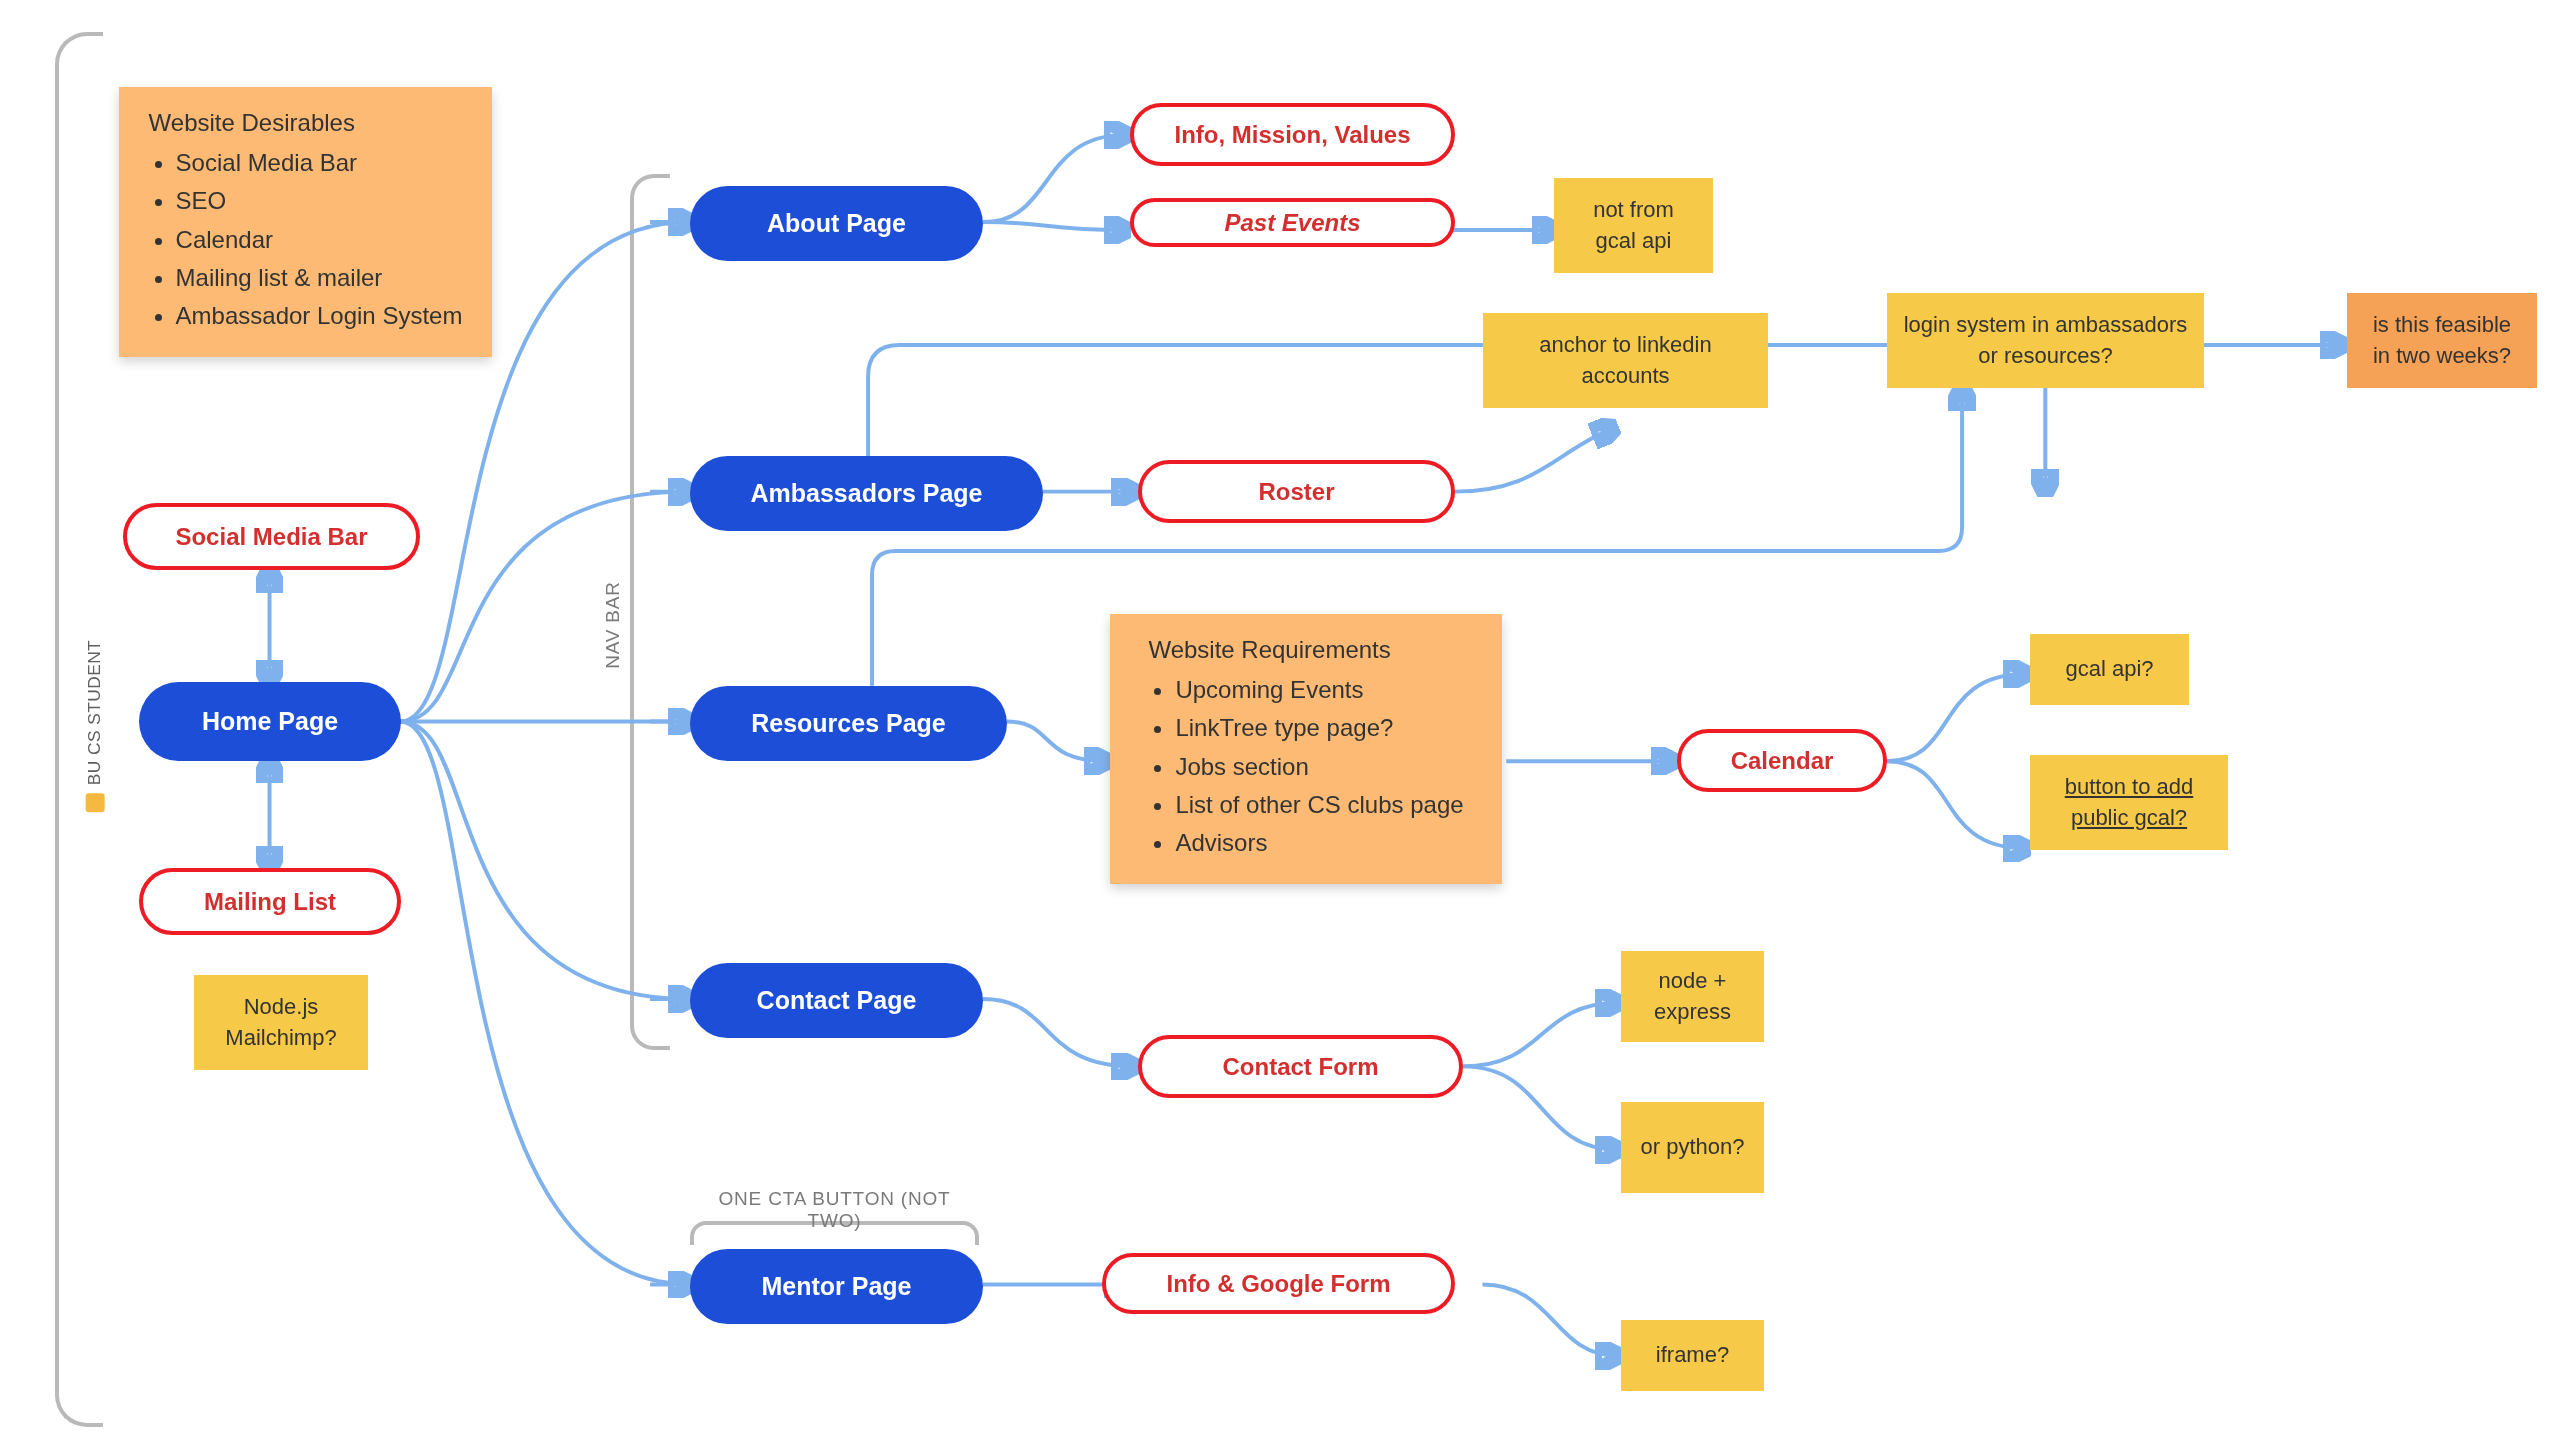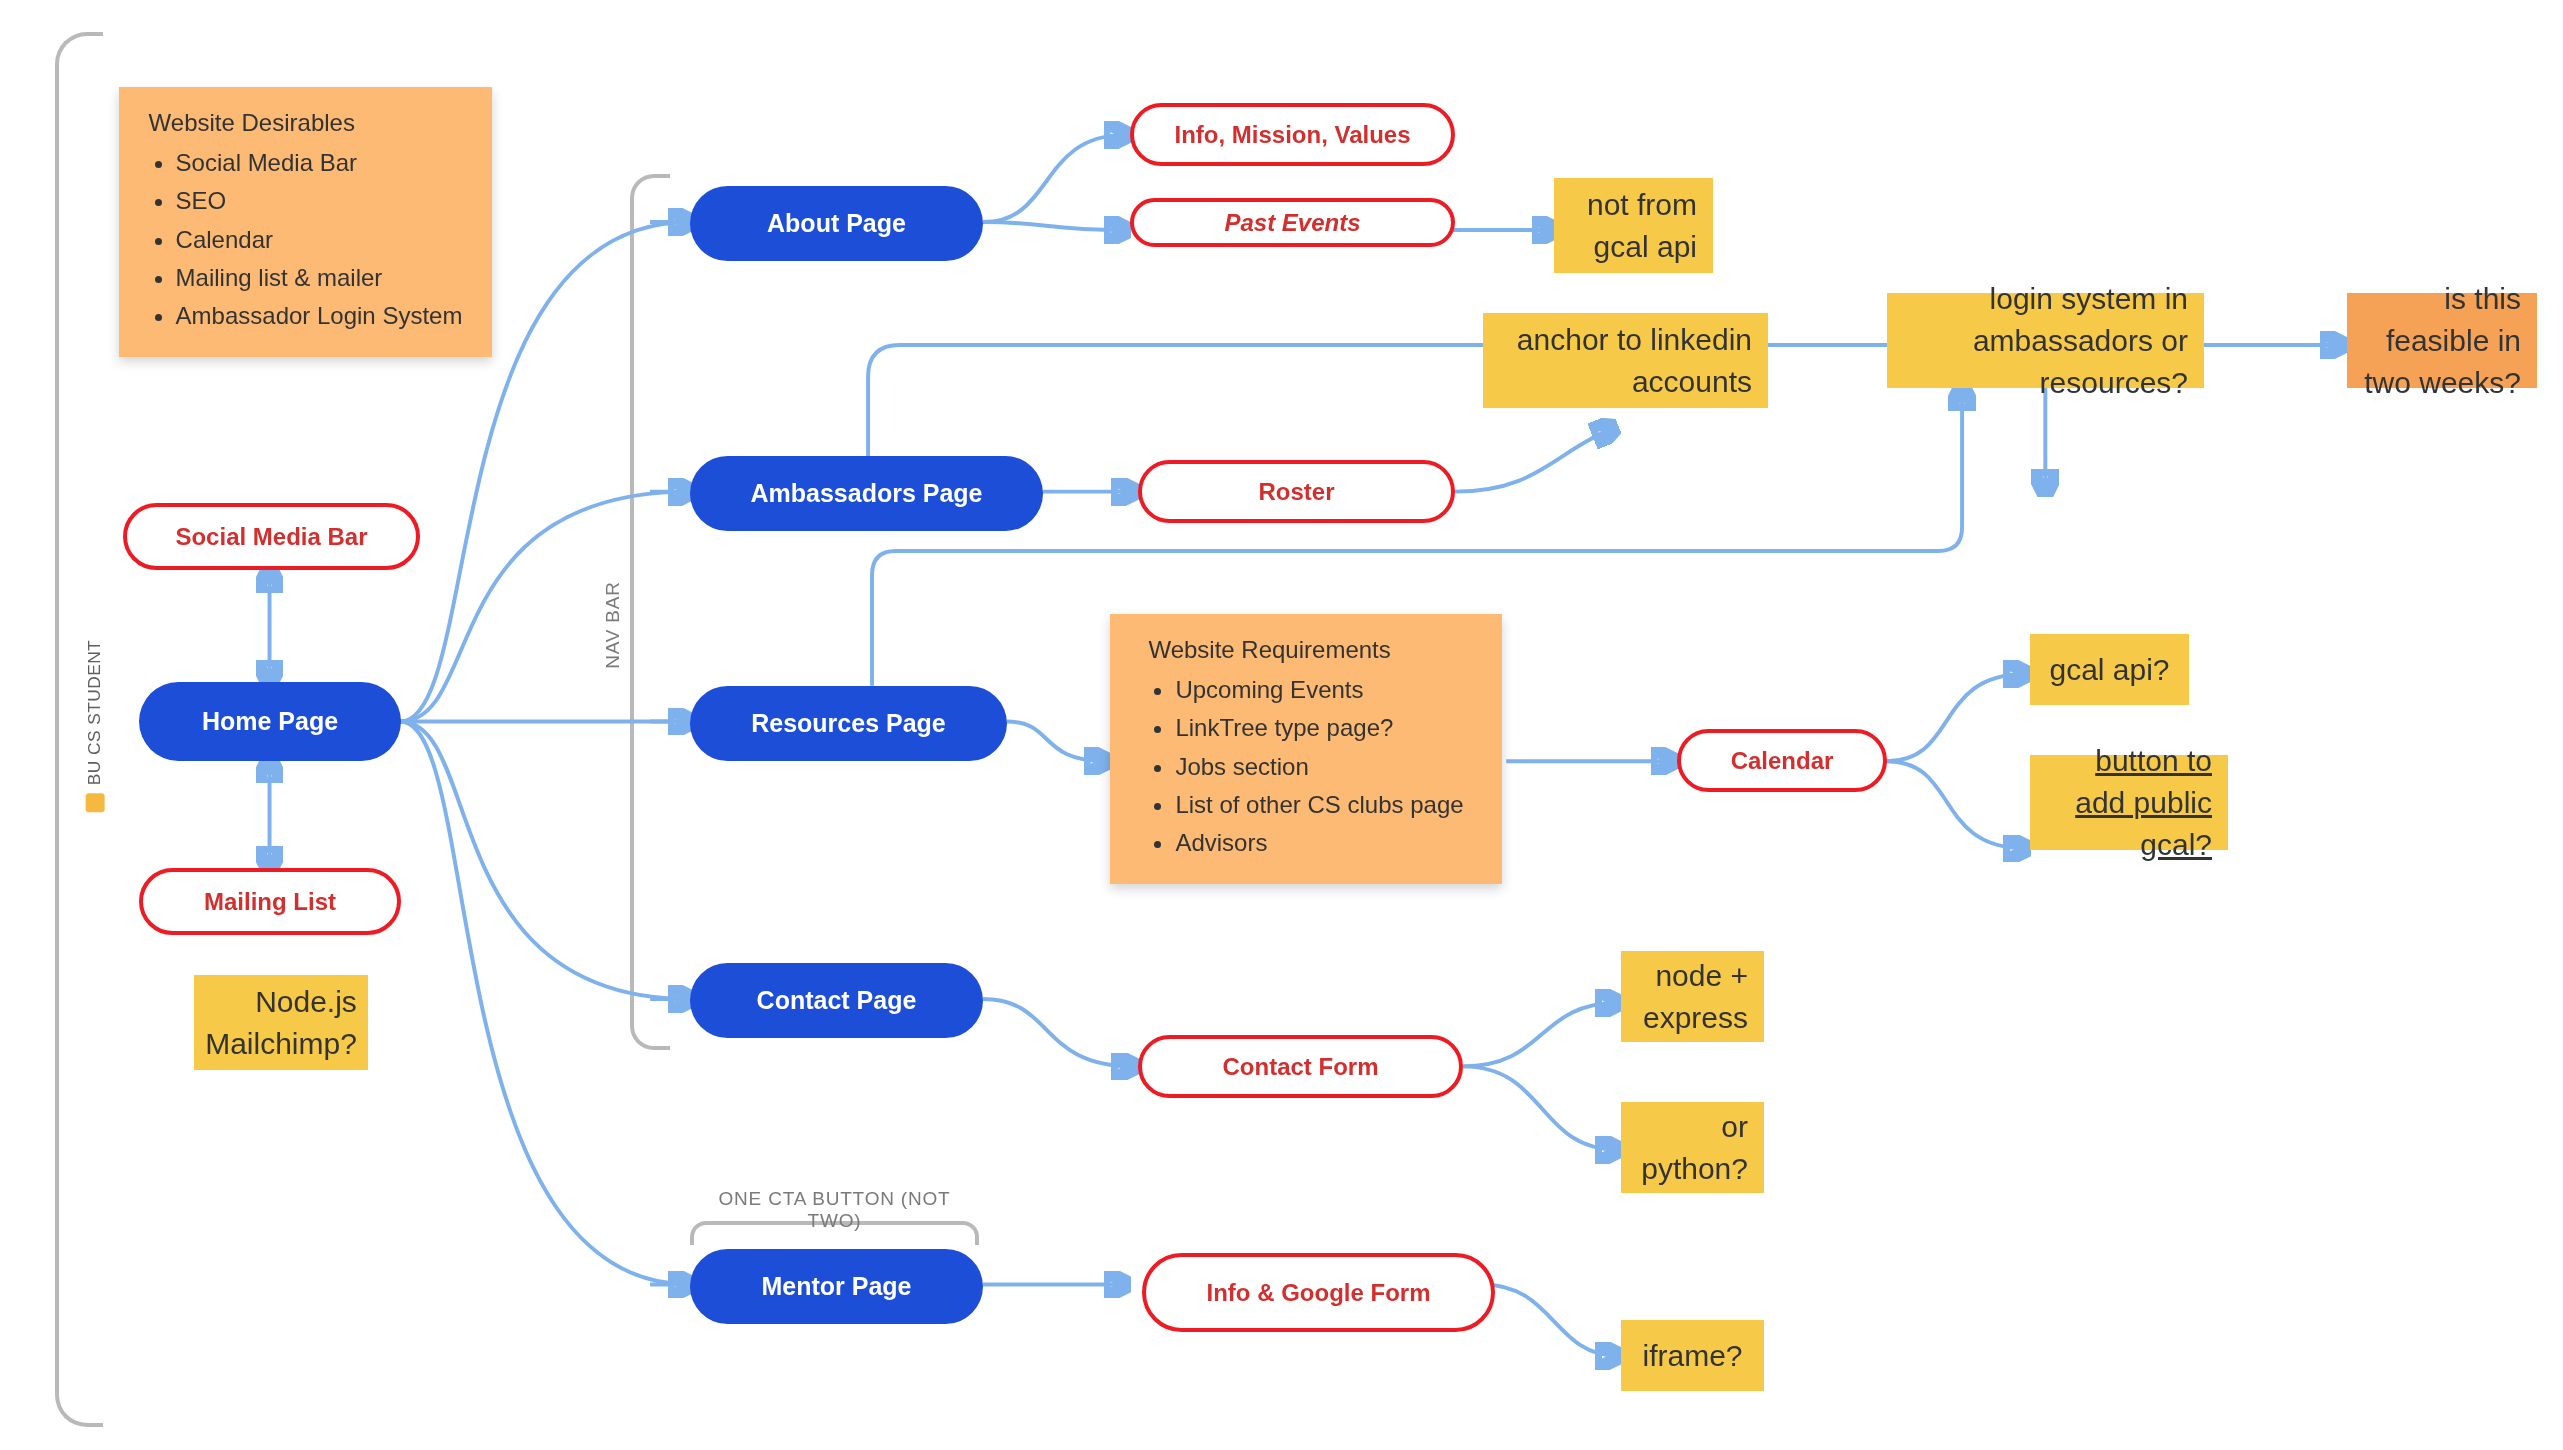--- a/index.html
+++ b/index.html
@@ -125,23 +125,23 @@
     background: #fdba74;
     color: #333;
     font-weight: 400;
     font-size: 24px;
     padding: 19px 24px;
     text-align: left;
     line-height: 1.4;
     box-shadow: 0 4.8px 11px rgba(0,0,0,0.18);
   }
   .sticky.small {
-    text-align: right;
+    text-align: center;
     background: #f7c948;
-    font-size: 30px;
+    font-size: 22px;
     padding: 27px 16px;
     box-shadow: none;
   }
   .sticky.orange {
     background: #f5a256;
   }
   .sticky .heading {
     font-weight: 400;
     margin-bottom: 6.3px;
   }
@@ -280,16 +280,16 @@
   <div class="node pill-solid" style="left:690px; top:963px; width:293px; height:75px;">Contact Page</div>
   <div class="node pill-solid" style="left:690px; top:1249px; width:293px; height:75px;">Mentor Page</div>
 
   <div class="node pill-outline" style="left:123px; top:503px; width:297px; height:67px;">Social Media Bar</div>
   <div class="node pill-outline" style="left:139px; top:868px; width:262px; height:67px;">Mailing List</div>
   <div class="node pill-outline" style="left:1130px; top:103px; width:325px; height:63px;">Info, Mission, Values</div>
   <div class="node pill-outline" style="left:1130px; top:198px; width:325px; height:49px;font-style:italic;">Past Events</div>
   <div class="node pill-outline" style="left:1138px; top:460px; width:317px; height:63px;">Roster</div>
   <div class="node pill-outline" style="left:1677px; top:729px; width:210px; height:63px;">Calendar</div>
   <div class="node pill-outline" style="left:1138px; top:1035px; width:325px; height:63px;">Contact Form</div>
-  <div class="node pill-outline" style="left:1142px; top:1253px; width:353px; height:79px;">Info &amp; Google Form</div>
+  <div class="node pill-outline" style="left:1102px; top:1253px; width:353px; height:61px;">Info &amp; Google Form</div>
 
 </div>
 
 
 </body></html>

